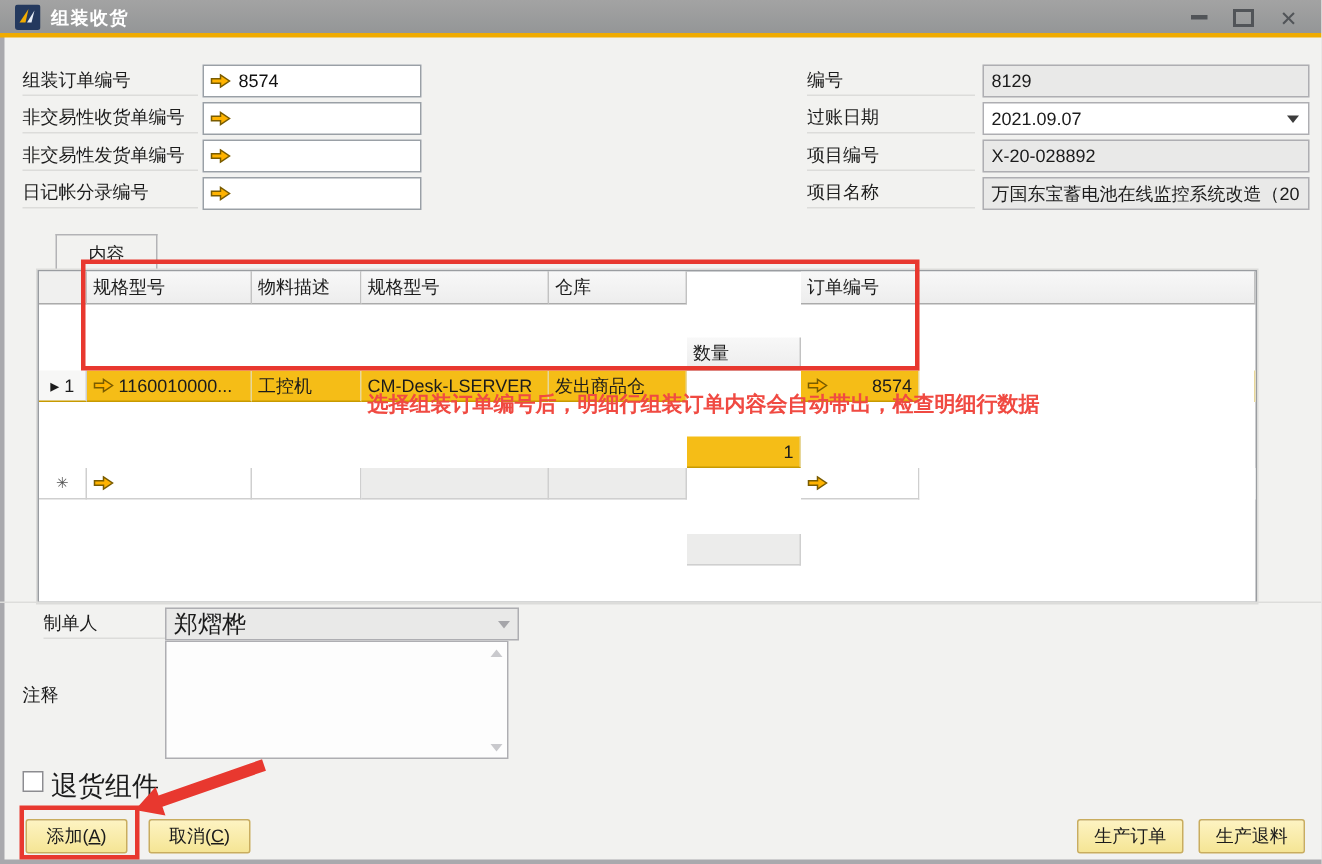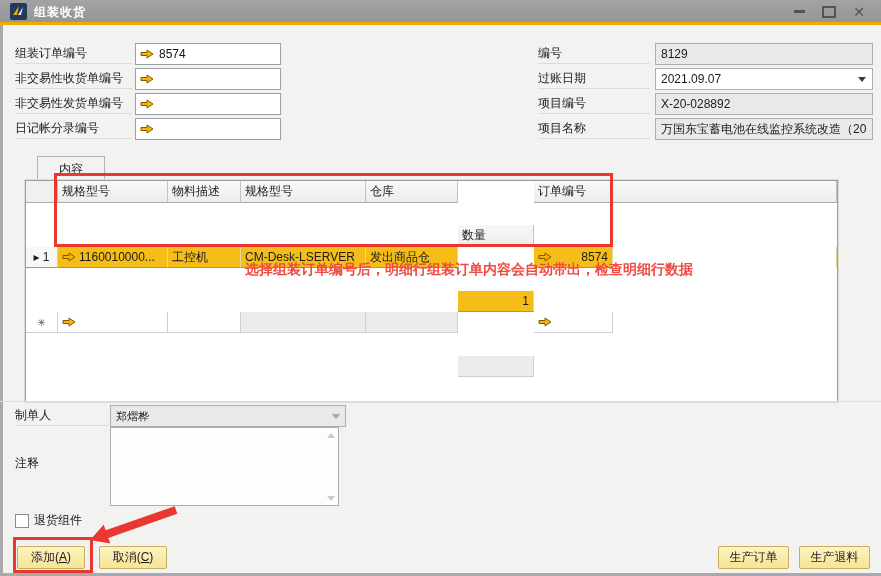--- a/index.html
+++ b/index.html
@@ -53,29 +53,29 @@
   .red-rect{position:absolute;border:3px solid #e8382f;pointer-events:none;z-index:20;}
   .rect-grid{left:54px;top:173px;width:553px;height:68px;}
   .rect-add{left:13px;top:537px;width:74px;height:30px;}
   .red-note{position:absolute;color:#f04a42;font-size:14px;font-weight:bold;z-index:20;white-space:nowrap;}
   .note1{left:245px;top:261px;}
   .note2{left:196px;top:509px;}
   .red-arrow-svg{position:absolute;left:60px;top:498px;width:140px;height:55px;z-index:21;pointer-events:none;}
   
   .sep{position:absolute;left:0;width:881px;height:1px;background:#dddddb;}
   .creator-dd{position:absolute;left:110px;top:405px;width:229px;height:20px;background:#e9e9e8;border:1px solid #aeaeb2;
-              font-size:11px;color:#1b1b1b;display:flex;align-items:center;padding-left:5px;}
+              font-size:16px;color:#1b1b1b;display:flex;align-items:center;padding-left:5px;}
   .creator-arrow{position:absolute;right:5px;top:8px;width:0;height:0;border-left:4px solid transparent;border-right:4px solid transparent;border-top:5px solid #a6a6aa;}
   .remarks-area{position:absolute;left:110px;top:427px;width:229px;height:79px;background:#fdfdfd;border:1px solid #aeaeb2;
                 resize:none;font-family:"Liberation Sans","DejaVu Sans",sans-serif;font-size:12px;box-sizing:border-box;outline:none;}
   .spin{position:absolute;width:0;height:0;border-left:4px solid transparent;border-right:4px solid transparent;}
   .spin-up{left:327px;top:433px;border-bottom:5px solid #c9c9cd;}
   .spin-down{left:327px;top:496px;border-top:5px solid #c9c9cd;}
   .chk{position:absolute;left:15px;top:514px;width:12px;height:12px;background:#fff;border:1px solid #8c8c90;cursor:pointer;}
-  .chk-label{position:absolute;left:34px;top:512px;font-size:12px;color:#1b1b1b;}
+  .chk-label{position:absolute;left:34px;top:512px;font-size:18px;color:#1b1b1b;}
   
   .btn{position:absolute;top:546px;height:23px;background:linear-gradient(#fdf3c2,#f5e595);border:1px solid #c9ad5f;border-radius:2px;
        font-family:"Liberation Sans","DejaVu Sans",sans-serif;font-size:12px;color:#1b1b1b;text-align:center;line-height:21px;cursor:pointer;padding:0;}
   .btn u{text-decoration:underline;}
   .btn-add{left:17px;width:68px;}
   .btn-cancel{left:99px;width:68px;}
   .btn-po{left:718px;width:71px;}
   .btn-pr{left:799px;width:71px;}
 </style>
 </head>
@@ -208,21 +208,21 @@
       </div>
       <div class="tcell cfill"></div>
     </div>
   </div>
 
   <div class="red-rect rect-grid"></div>
   <div class="red-note note1">选择组装订单编号后，明细行组装订单内容会自动带出，检查明细行数据</div>
 
   <div class="sep" style="top:401px;"></div>
 
-  <div class="flabel" style="left:15px;top:405px;width:94px;">制单人</div>
+  <div class="flabel" style="left:29px;top:405px;width:94px;">制单人</div>
   <div class="creator-dd">
     <span>郑熠桦</span>
     <span class="creator-arrow"></span>
   </div>
 
   <div class="flabel" style="left:15px;top:453px;width:94px;border-bottom:none;">注释</div>
   <textarea class="remarks-area" style=""></textarea>
   <span class="spin spin-up"></span>
   <span class="spin spin-down"></span>
 

